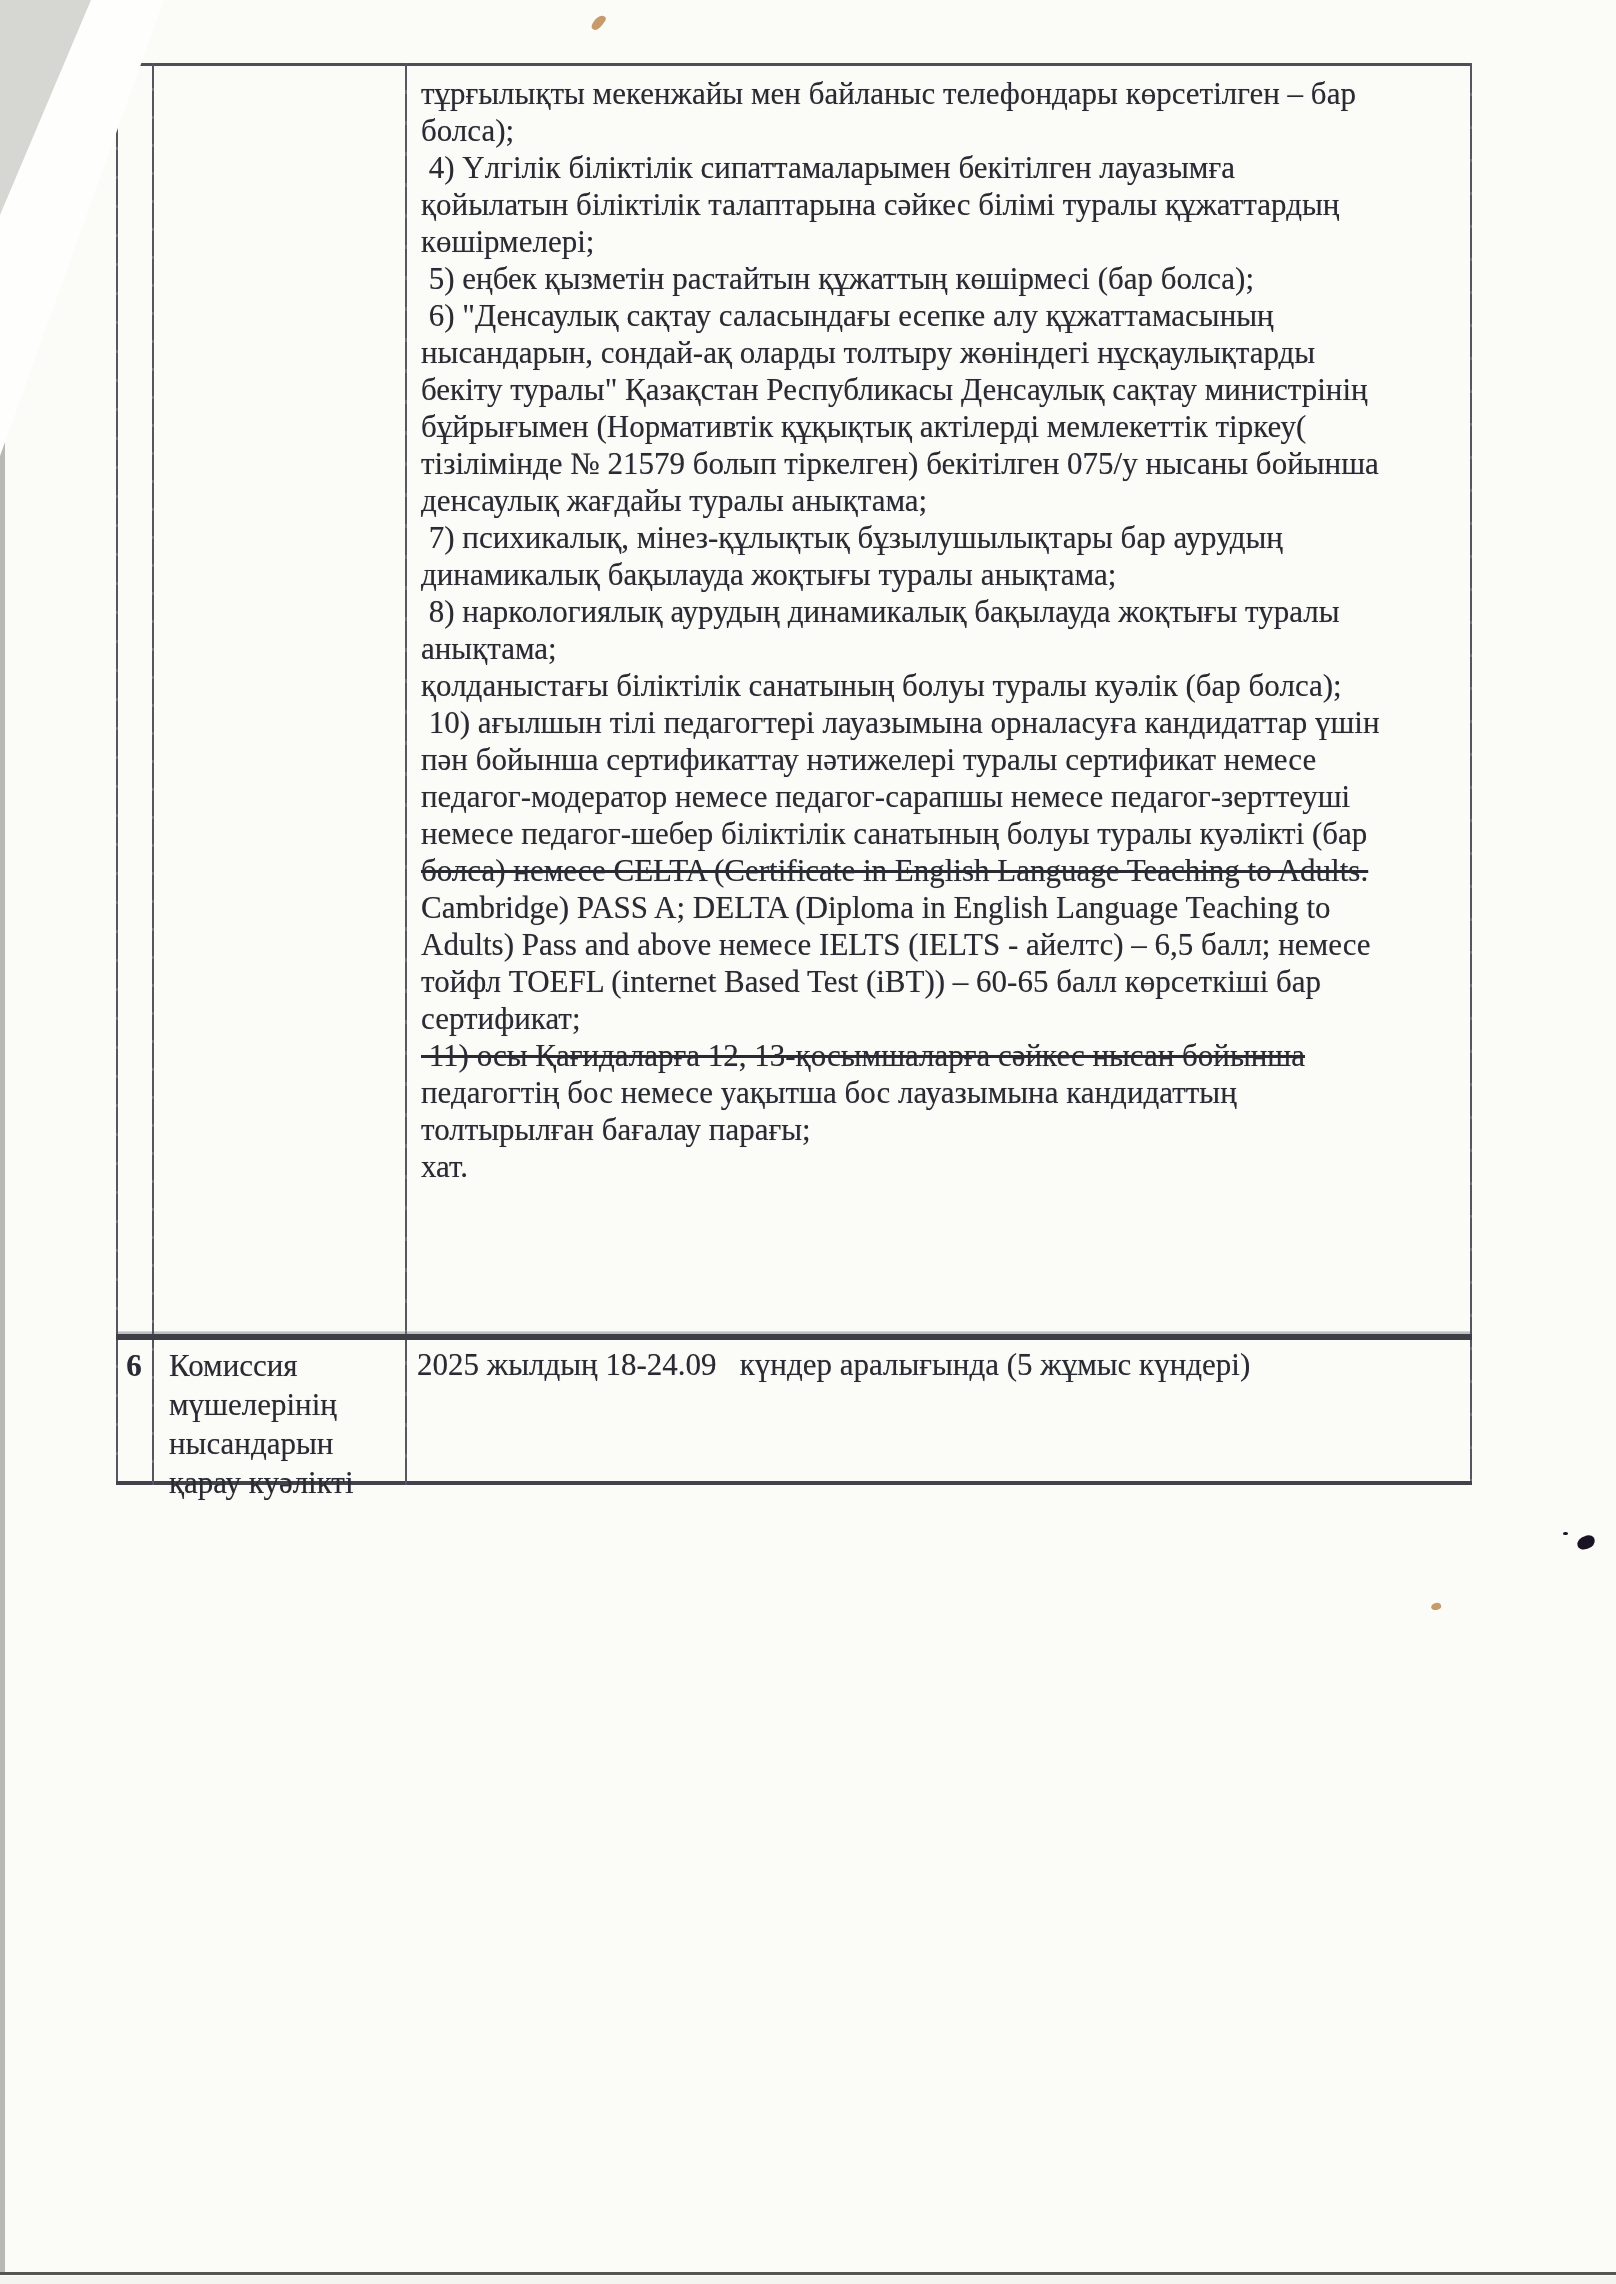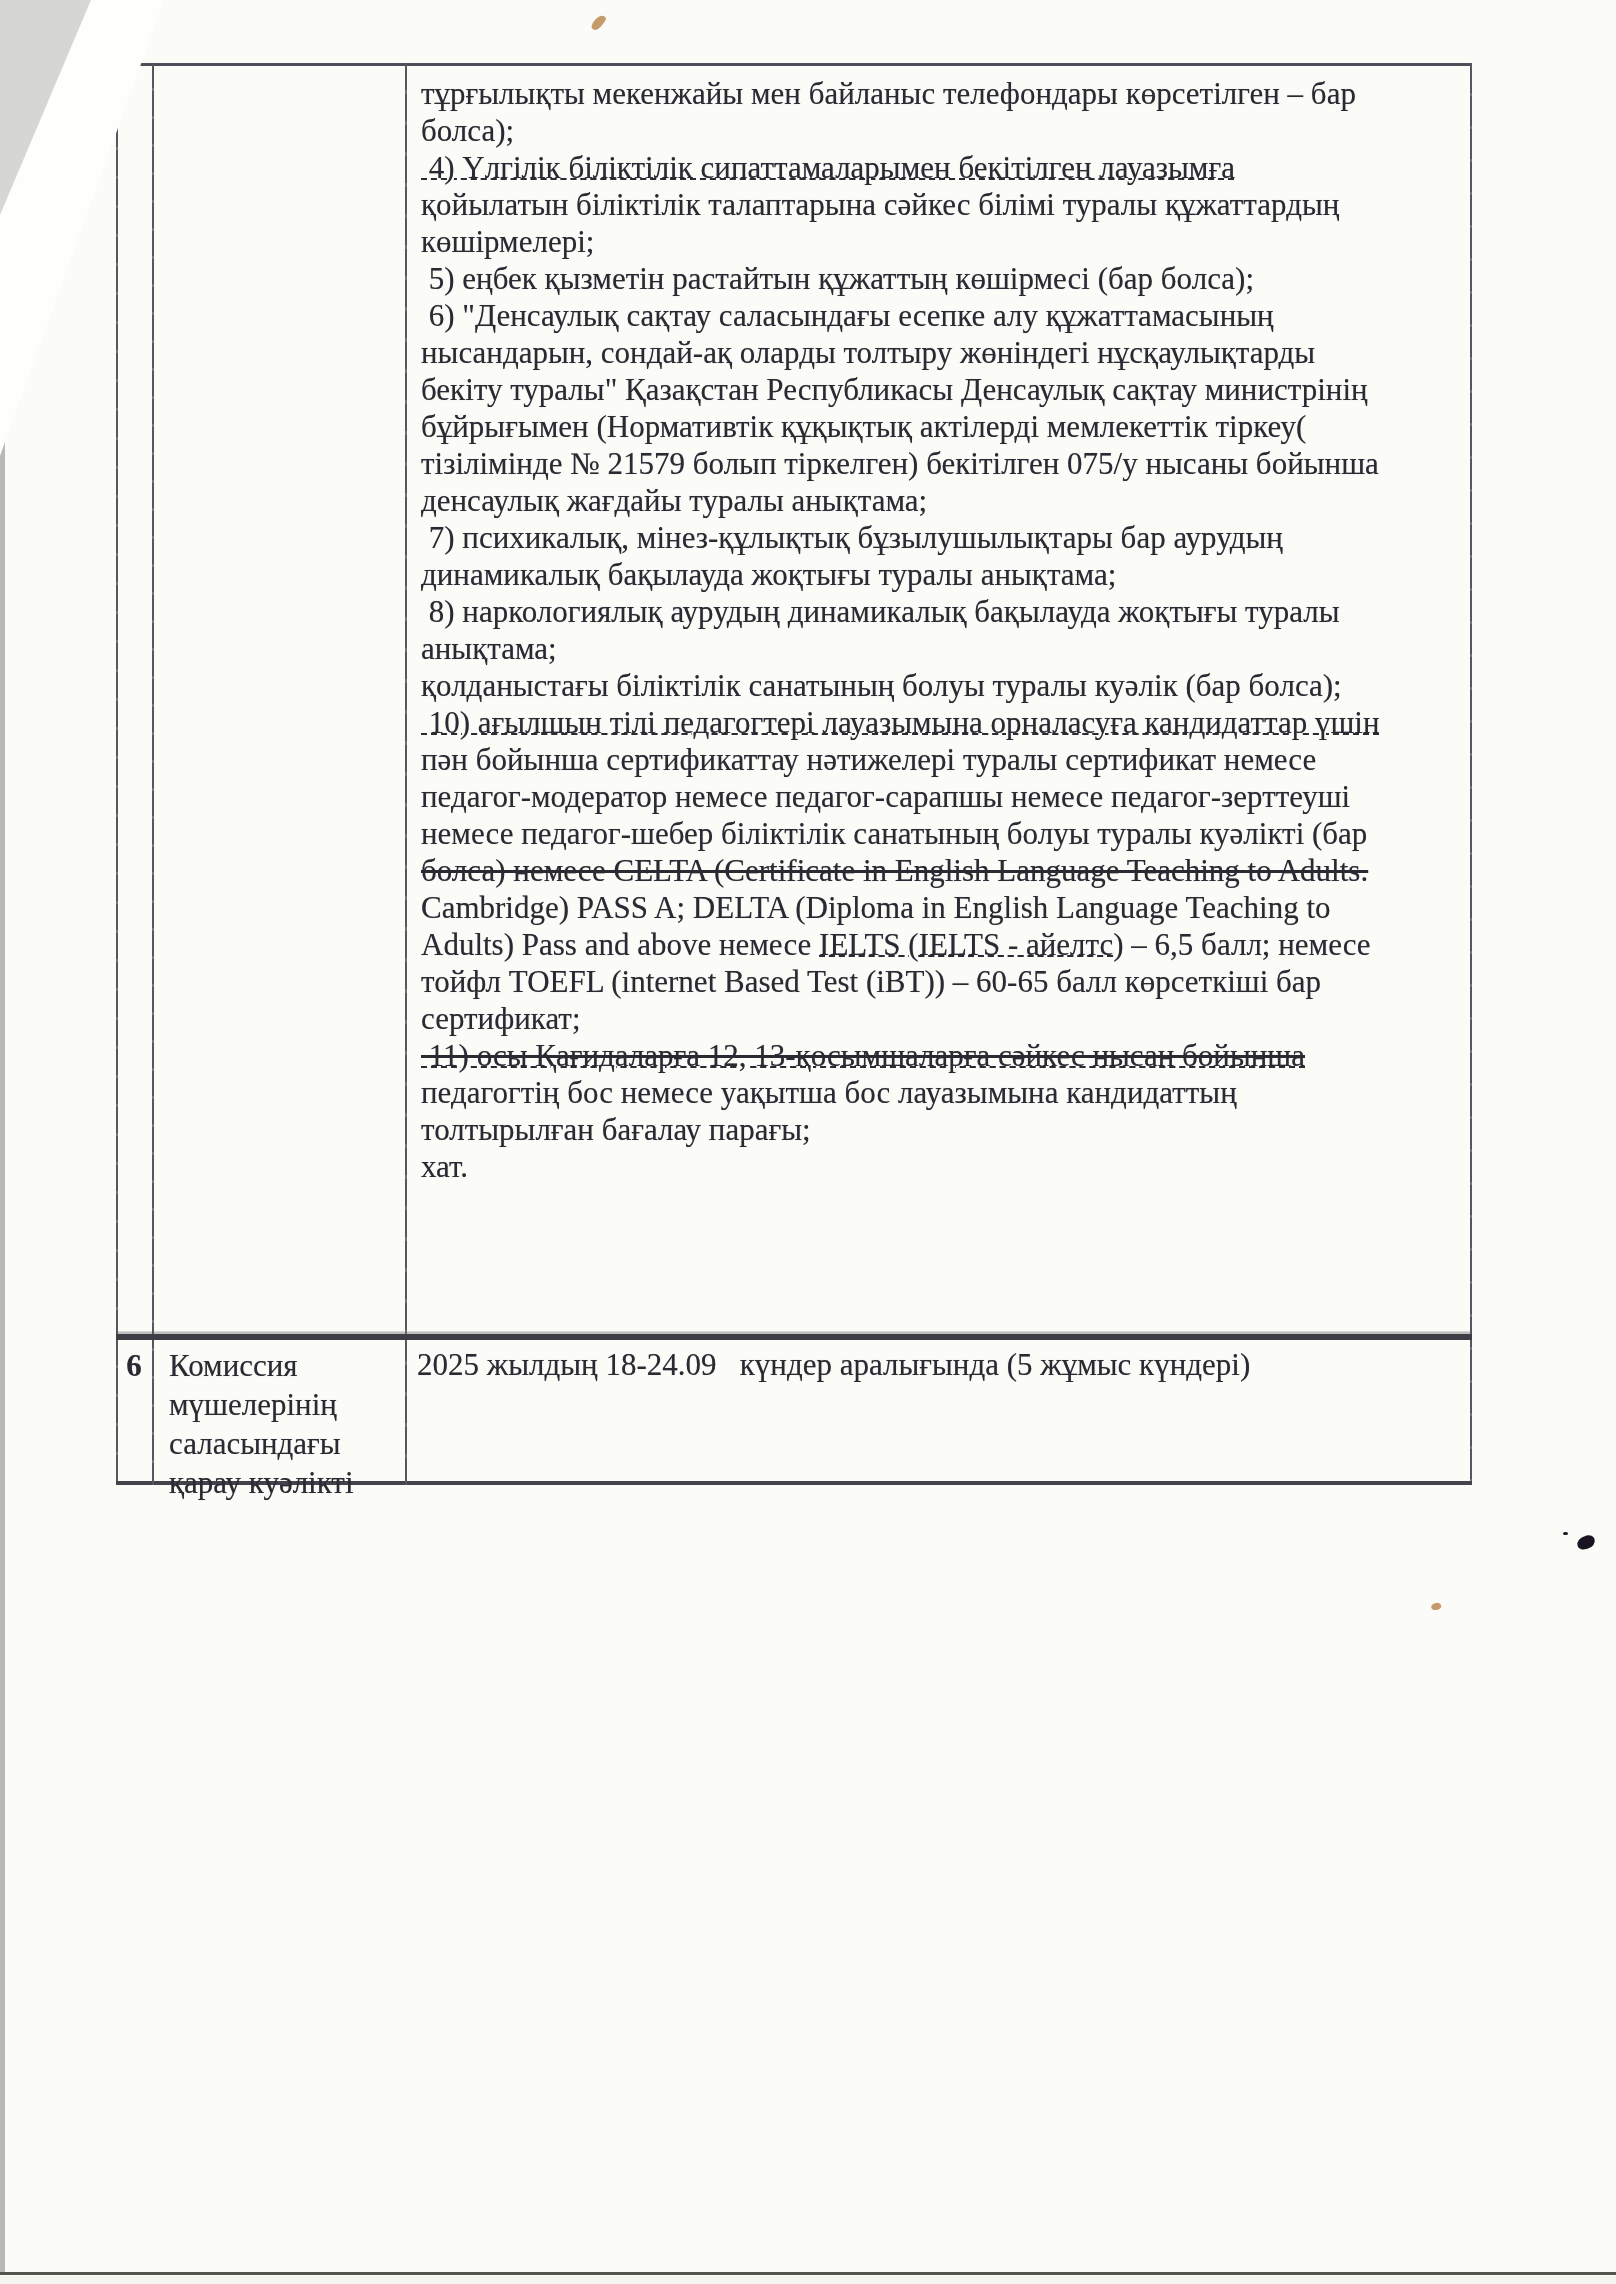--- a/index.html
+++ b/index.html
@@ -40,21 +40,21 @@
   .b-v1     { left:36px;  top:0; width:2px; height:100%;
               background:repeating-linear-gradient(to bottom,#565660 0 25px,#74747c 25px 28px); }
   .b-v2     { left:289px; top:0; width:2px; height:100%;
               background:repeating-linear-gradient(to bottom,#565660 0 27px,#70707a 27px 31px); }
   .b-rowdiv { left:0; top:1271px; width:100%; height:5.9px; background:var(--heavy-border,#3e3e46);
               box-shadow:0 -2.6px 0 rgba(80,80,90,.35); }
   
   .cell-r5 { position:absolute; left:305px; top:11.7px; width:1049px;
              font-size:31px; line-height:37px; }
   .line { white-space:pre; text-shadow:0 0 0.7px rgba(35,35,48,.45); }
-  .u { text-decoration:underline; text-decoration-style:dashed; text-decoration-thickness:2px; text-underline-offset:0.7px;text-align:center; }
+  .u { text-decoration-style:dashed; text-decoration-thickness:2px; text-underline-offset:0.7px;text-align:center; }
   .s { text-decoration:line-through; text-decoration-thickness:2.6px; }
   .cell-num   { position:absolute; left:0; top:1285px; width:36px; text-align:center;
                 font-size:31px; font-weight:bold; text-shadow:0 0 0.7px rgba(35,35,48,.45); }
   .cell-label { position:absolute; left:53px; top:1283px; width:242px;
                 font-size:31px; line-height:39px; }
   .cell-value { position:absolute; left:301px; top:1283px; width:1049px;
                 font-size:31px; line-height:37px; white-space:pre; text-shadow:0 0 0.7px rgba(35,35,48,.45); }
 </style>
 </head>
 <body>
@@ -100,21 +100,21 @@
         <div class="line"><span class="s"><span class="u"> 11) осы Қағидаларға 12, 13-қосымшаларға сәйкес нысан бойынша</span></span></div>
         <div class="line"><span>педагогтің бос немесе уақытша бос лауазымына кандидаттың</span></div>
         <div class="line"><span>толтырылған бағалау парағы;</span></div>
         <div class="line"><span>хат.</span></div>
       </div>
 
     <div class="cell-num">6</div>
     <div class="cell-label" id="row6-label">
         <div class="line">Комиссия</div>
         <div class="line">мүшелерінің</div>
-        <div class="line">саласындағы</div>
+        <div class="line">нысандарын</div>
         <div class="line">қарау куәлікті</div>
       </div>
     <div class="cell-value">2025 жылдың 18-24.09   күндер аралығында (5 жұмыс күндері)</div>
   </div>
 
   <div class="fold-gray"></div>
   <div class="fold-white"></div>
   <div class="edge-left"></div>
   <div class="edge-bottom"></div>
   <div class="below-edge"></div>

